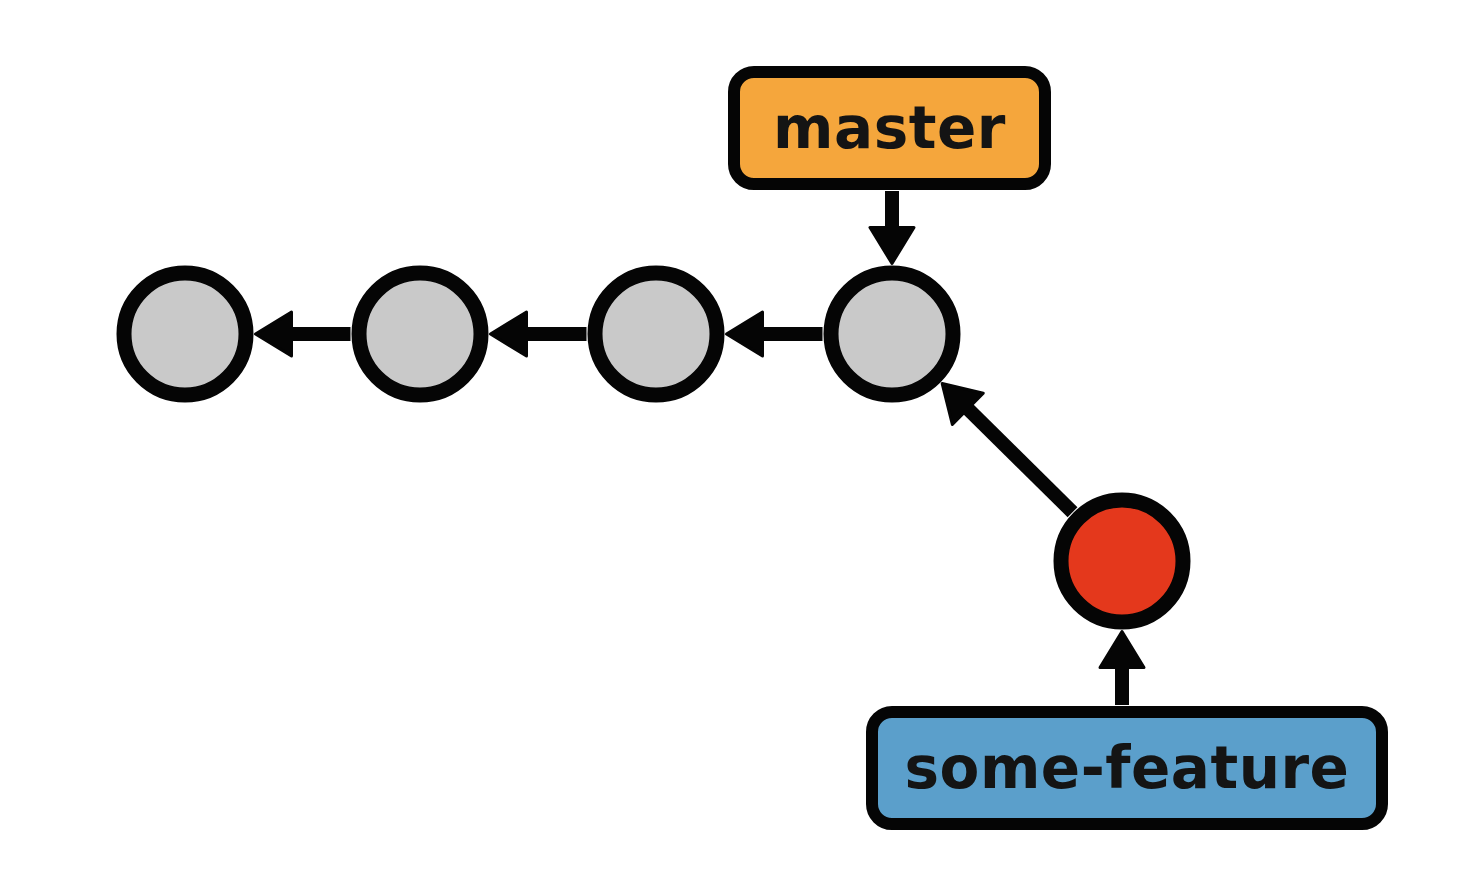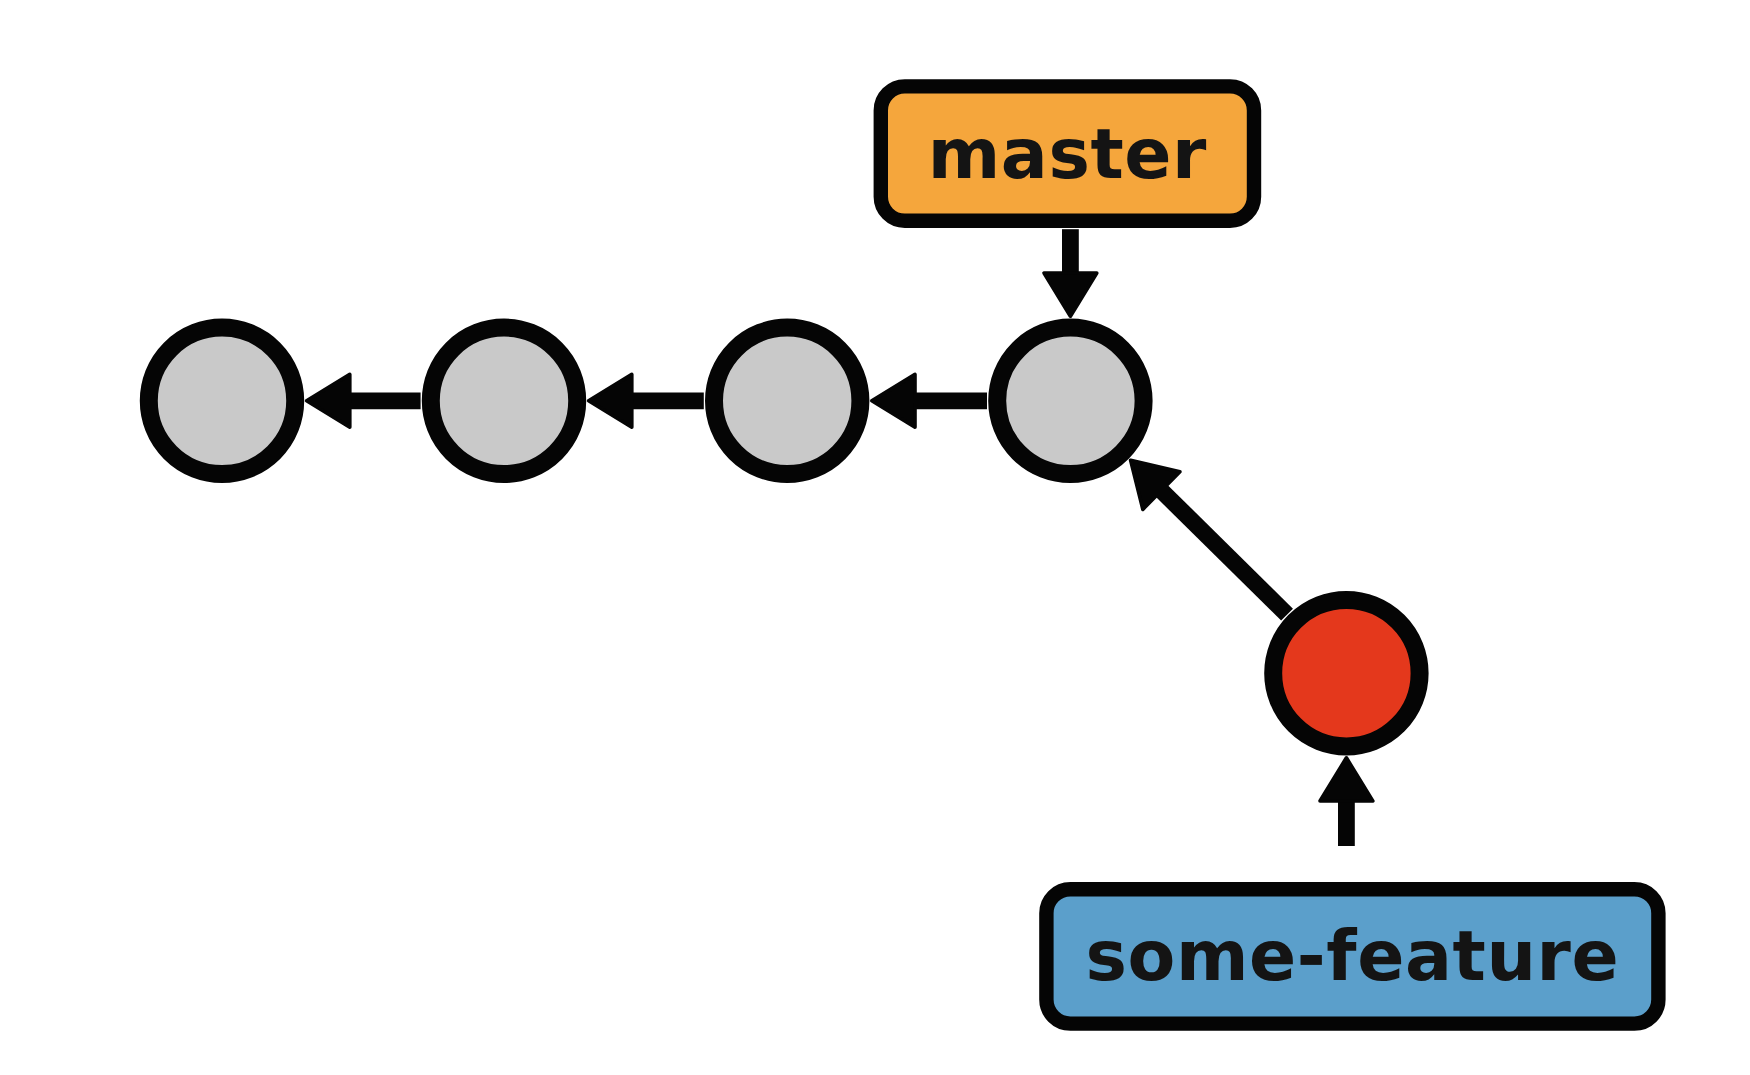--- a/index.html
+++ b/index.html
@@ -27,21 +27,21 @@
     display: flex;
     align-items: center;
     justify-content: center;
     font-weight: bold;
     font-size: 58px;
     letter-spacing: 0.5px;
     color: var(--label-text, #111);
     font-family: "DejaVu Sans", "Liberation Sans", sans-serif;
   }
   .branch-label.master  { background: var(--master-label-bg, #f5a63c); }
-  .branch-label.feature { background: var(--feature-label-bg, #5b9fcb); margin-top: 29px; }
+  .branch-label.feature { background: var(--feature-label-bg, #5b9fcb); }
 </style>
 </head>
 <body>
 
 <div class="stage">
 
   <svg class="graph-svg" viewBox="0 0 1458 896" xmlns="http://www.w3.org/2000/svg">
       <line x1="350.5" y1="334" x2="286.5" y2="334" stroke="#050505" stroke-width="14"></line>
       <polygon points="255.5,334 291.5,312 291.5,356" fill="#050505" stroke="#050505" stroke-width="3" stroke-linejoin="round"></polygon>
       <line x1="586.5" y1="334" x2="521.5" y2="334" stroke="#050505" stroke-width="14"></line>

